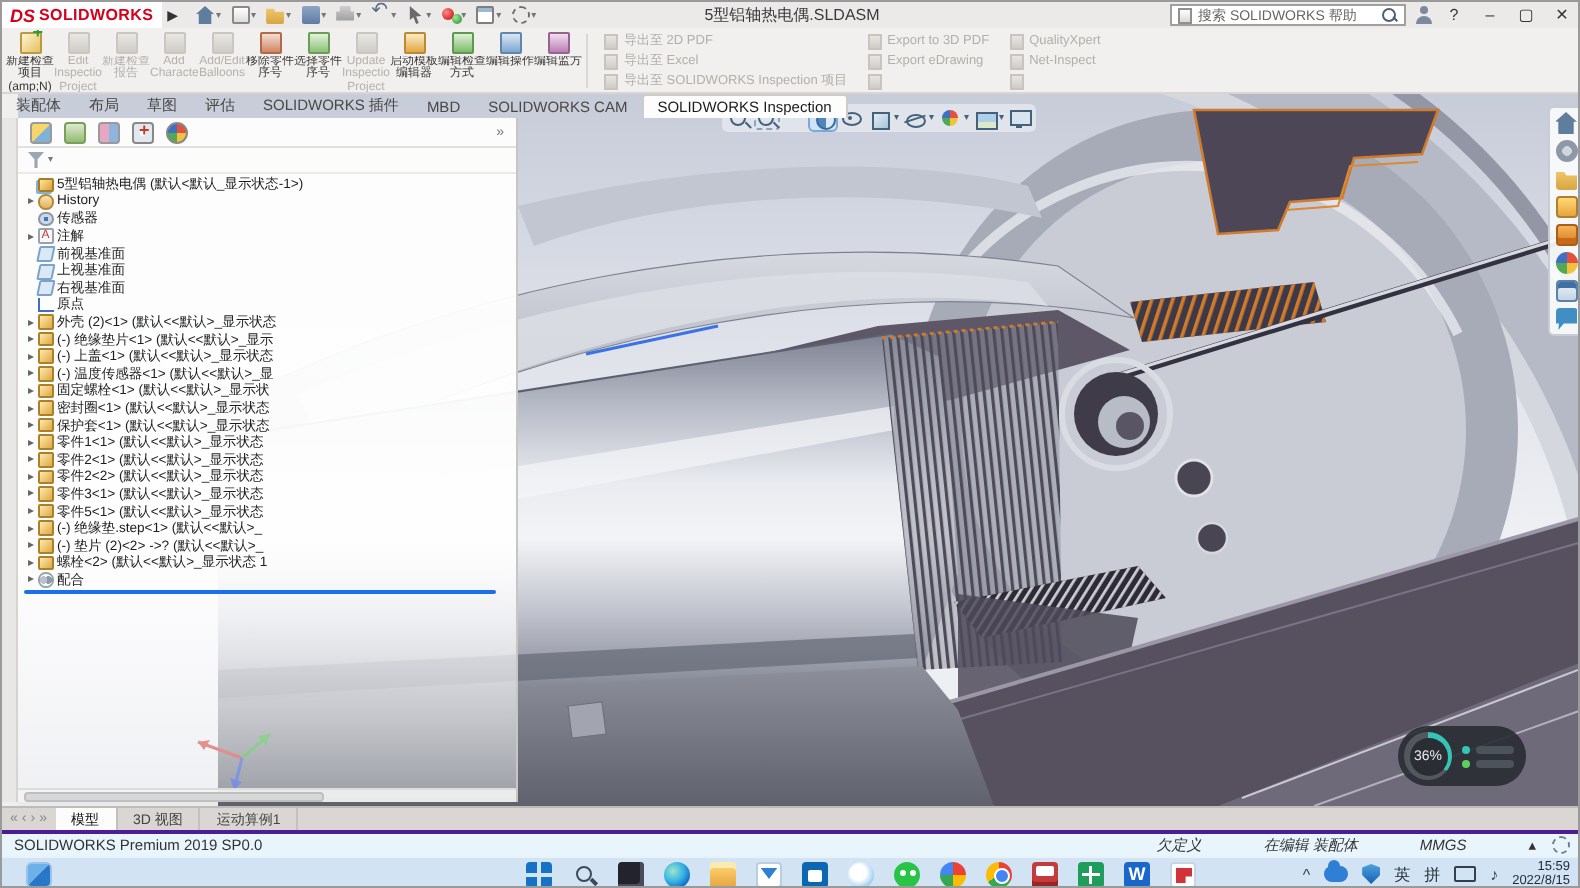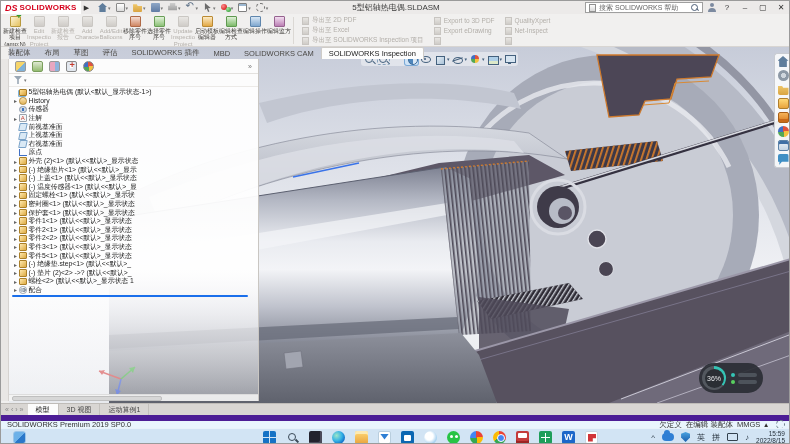--- a/index.html
+++ b/index.html
@@ -144,22 +144,22 @@
   .tree-row.x-rollback::after{content:"";display:block;width:96%;height:2px;background:#1a6feb;border-radius:1px;}
   .fp-scroll{height:7px;background:rgba(243,243,243,.9);border-top:1px solid #ddd;position:relative;}
   .fp-thumb{position:absolute;left:3px;top:1px;width:150px;height:5px;background:#d7d7d7;border:1px solid #bfbfbf;border-radius:2px;}
   .lstrip{position:absolute;left:0;top:58px;width:8px;height:342px;background:#e9e7e5;border-right:1px solid #d6d3d0;z-index:11;}
 
   
   .bottomtabs{position:absolute;left:0;top:402px;width:790px;height:12px;background:#d9d6d3;border-top:1px solid #bfbcb8;display:flex;align-items:stretch;font-size:7px;color:#444;z-index:15;}
   .bt-nav{display:flex;align-items:center;gap:2px;padding:0 4px;color:#8a8a8a;font-size:7px;}
   .btab{display:flex;align-items:center;padding:0 8px;border-right:1px solid #c4c1bd;}
   .btab.is-active{background:#fcfcfc;color:#111;}
-  .statusbar{position:absolute;left:0;top:414px;width:790px;height:13px;background:#e9f5fd;border-top:6px solid #4c1d95;display:flex;align-items:center;font-size:7.5px;color:#333;padding:0 6px;z-index:15;}
-  .sb-right{margin-left:auto;display:flex;gap:4px;}
+  .statusbar{position:absolute;left:0;top:414px;width:790px;height:13px;background:#e9f5fd;border-top:2px solid #4c1d95;display:flex;align-items:center;font-size:7.5px;color:#333;padding:0 6px;z-index:15;}
+  .sb-right{margin-left:auto;display:flex;gap:31px;font-style:italic;}
   .sb-gear{width:9px;height:9px;border:1.5px dashed #6f7f8c;border-radius:50%;margin-left:8px;}
   .taskbar{position:absolute;left:0;top:427px;width:790px;height:17px;background:#d2e4f4;border-top:1px solid #e8f2fa;display:flex;align-items:center;z-index:15;}
   .tb-widget{margin-left:12px;width:13px;height:13px;border-radius:3px;background:linear-gradient(135deg,#6db1e8 50%,#2a77c9 50%);border:1px solid #9cc4e8;}
   .tb-center{position:absolute;left:262px;display:flex;align-items:center;gap:10px;}
   .tbi-wrap{position:relative;display:flex;justify-content:center;}
   .tbi{width:13px;height:13px;border-radius:3px;position:relative;}
   .tbi-wrap.is-active::after{content:"";position:absolute;bottom:-3px;width:7px;height:2px;border-radius:1px;background:#1976d2;}
   .tbi.x-start{background:linear-gradient(transparent 44%,#d2e4f4 44% 56%,transparent 56%),linear-gradient(90deg,transparent 44%,#d2e4f4 44% 56%,transparent 56%),#1572c5;border-radius:2px;}
   .tbi.x-search{background:none;}
   .tbi.x-search::before{content:"";position:absolute;left:2px;top:2px;width:6px;height:6px;border:1.6px solid #3b4a58;border-radius:50%;}

